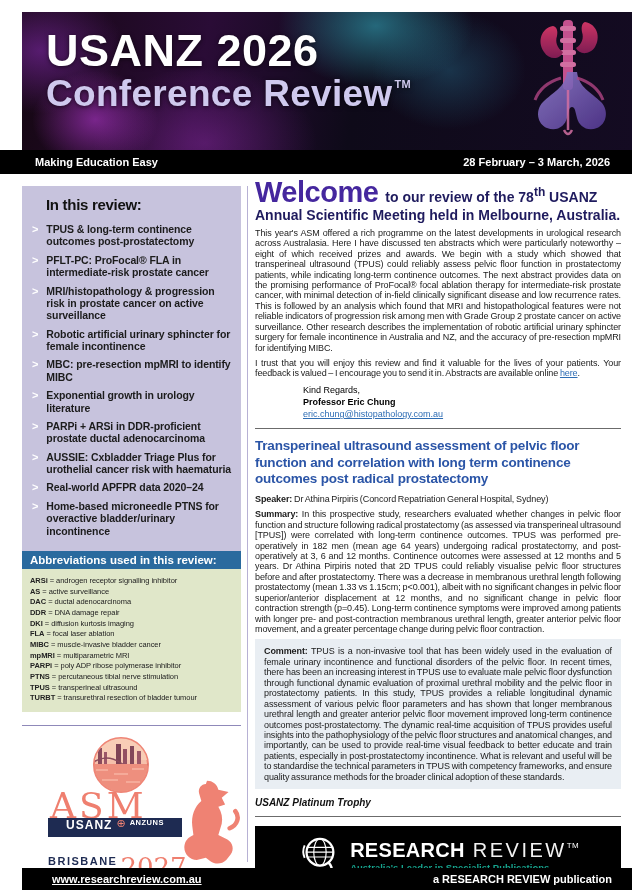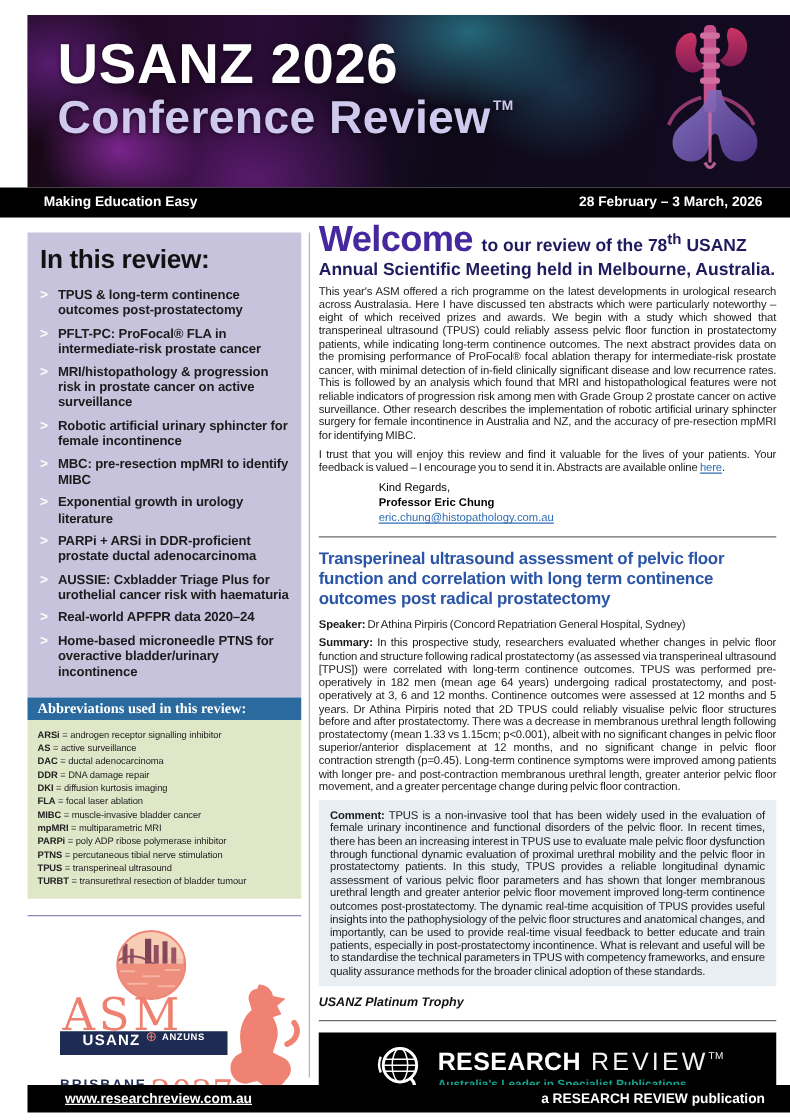--- a/index.html
+++ b/index.html
@@ -25,26 +25,26 @@
 
   
   .daterow{position:absolute;left:0;top:150px;width:632px;height:24px;background:#000;color:#fff;
     display:flex;justify-content:space-between;align-items:center;font-size:11px;font-weight:700;
     padding:0 22px 0 35px;box-sizing:border-box;z-index:3;}
 
   
   .sidebar{position:absolute;left:22px;top:186px;width:219px;}
   .vdivider{position:absolute;left:247px;top:186px;width:1px;height:676px;background:#b7b1d4;}
   .review-box{background:#c7c3dd;padding:10px 8px 8px 10px;}
-  .review-title{font-size:21px;font-weight:700;color:#121212;margin:0 0 10px 0;letter-spacing:-.3px;}
+  .review-title{font-size:15px;font-weight:700;color:#121212;margin:0 0 10px 14px;letter-spacing:-.3px;}
   .review-list{list-style:none;margin:0;padding:0;}
   .review-item{display:flex;gap:8px;margin-bottom:6px;font-size:10.5px;font-weight:700;color:#1c1c1c;
                line-height:1.18;letter-spacing:-.1px;}
   .chev{color:#fff;font-weight:900;font-size:11px;line-height:1.15;flex:0 0 auto;}
-  .abbr-bar{background:#2a6a9e;color:#fff;font-weight:700;font-size:11.5px;padding:3px 8px;font-family:Liberation Serif, serif;}
+  .abbr-bar{background:#2a6a9e;color:#fff;font-weight:700;font-size:11.5px;padding:3px 8px;}
   .abbr-box{background:#e0e7c9;padding:7px 8px 8px;}
   .abbr-line{font-size:7.5px;color:#222;line-height:1.42;letter-spacing:-.05px;}
   .abbr-line b{font-weight:700;}
   .sb-divider{border:none;border-top:1px solid #8f89b9;margin:13px 0 0;}
 
   
   .asm{position:relative;margin-top:10px;height:150px;}
   .asm-circle{position:absolute;left:70px;top:0;}
   .asm-word{position:absolute;left:28px;top:52px;font-family:"DejaVu Serif",serif;font-size:36px;
             color:#ef7f6f;letter-spacing:3px;line-height:1;}

